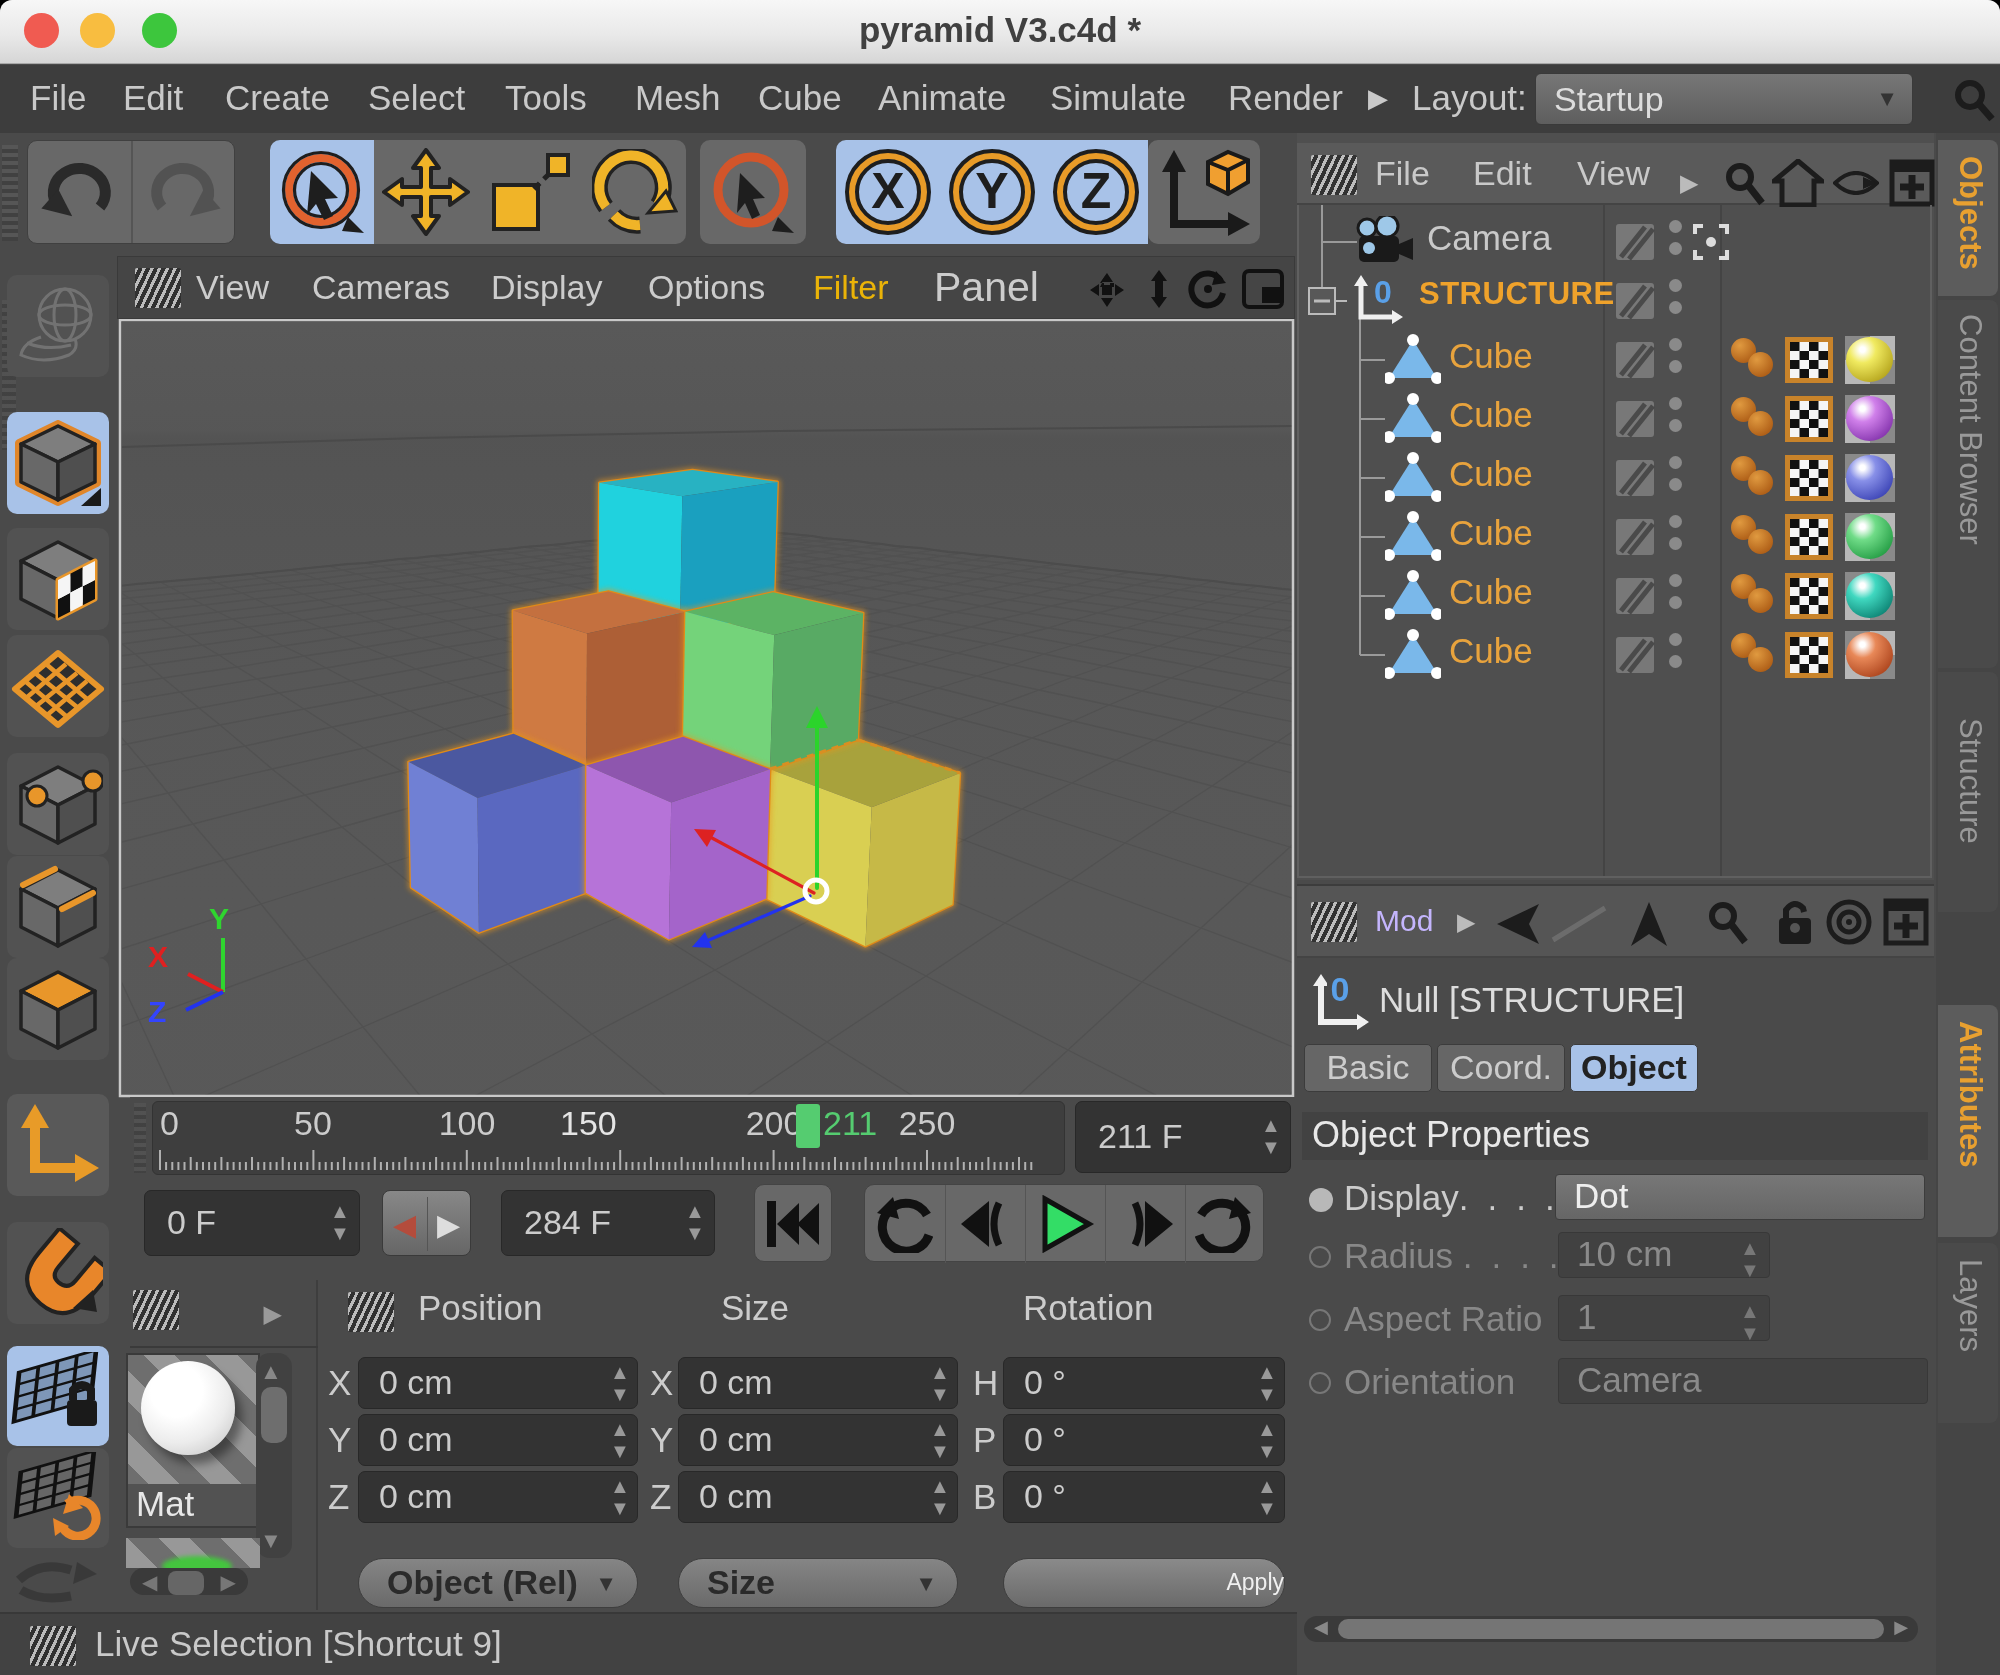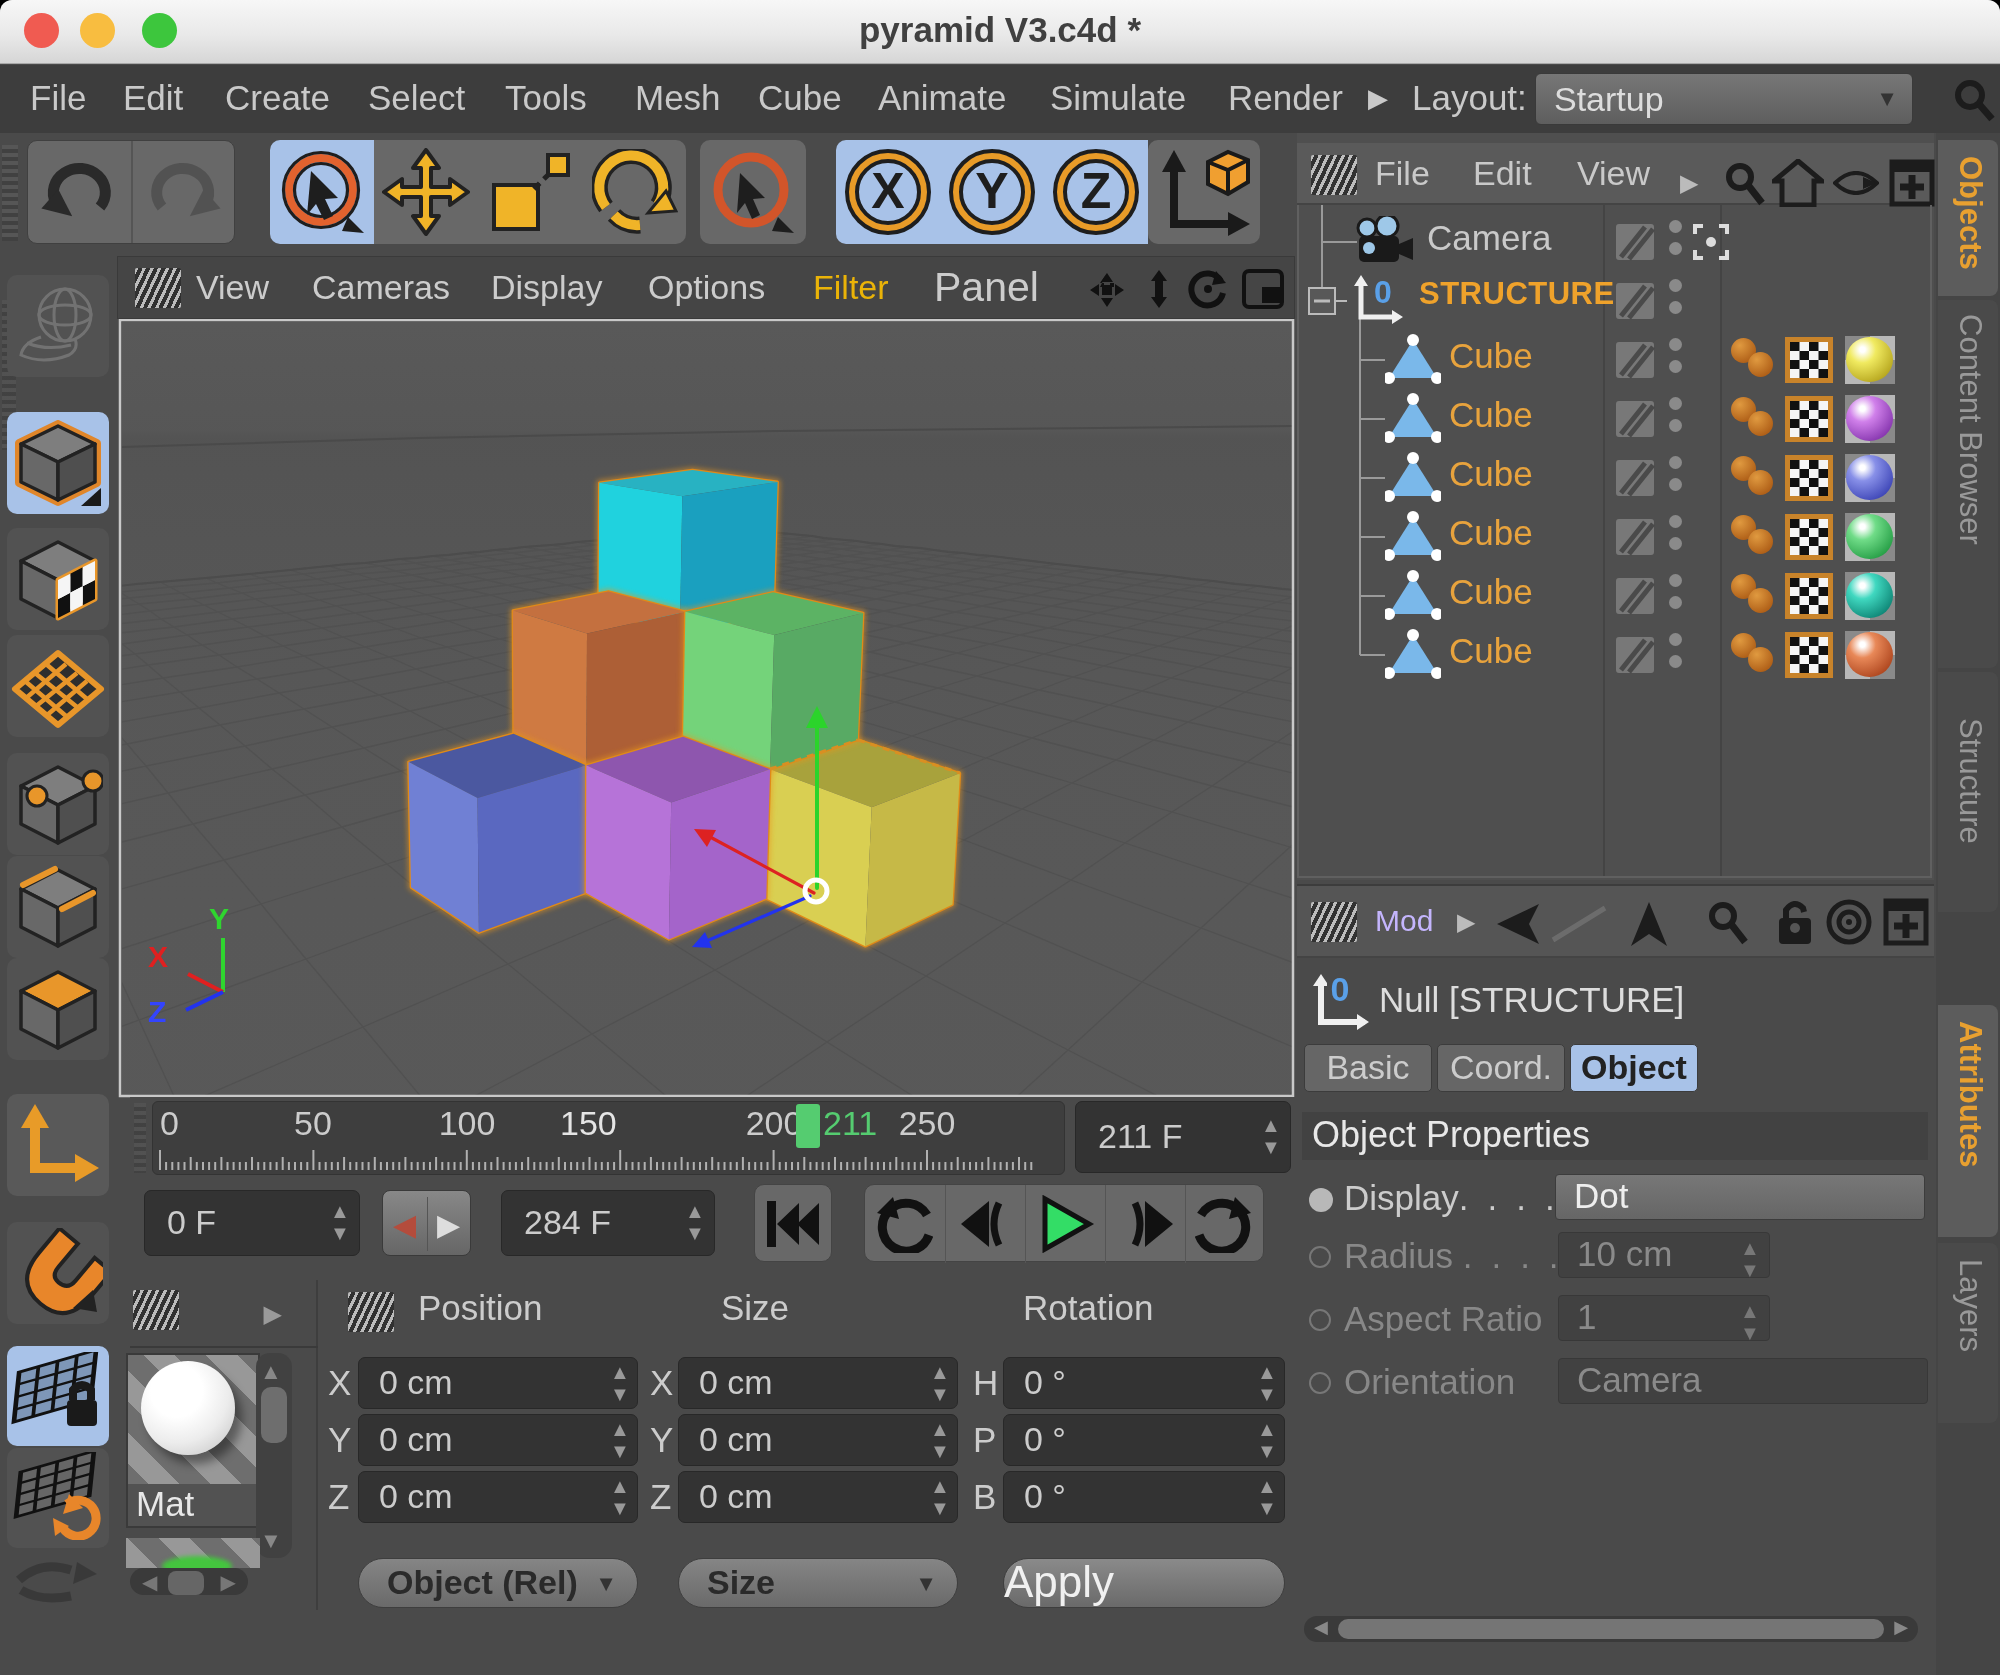--- a/index.html
+++ b/index.html
@@ -453,23 +453,27 @@
 <div style="position:absolute;left:655px;top:140px;width:24px;font-size:35px;color:#ccc">P</div>
 <div class="fld" style="left:685px;top:134px;width:282px;height:52px;line-height:48px;padding-left:20px">0 °<span class="stp" style="right:4px;top:3px">▲<br>▼</span></div>
 <div style="position:absolute;left:10px;top:197px;width:24px;font-size:35px;color:#ccc">Z</div>
 <div class="fld" style="left:40px;top:191px;width:280px;height:52px;line-height:48px;padding-left:20px">0 cm<span class="stp" style="right:4px;top:3px">▲<br>▼</span></div>
 <div style="position:absolute;left:332px;top:197px;width:24px;font-size:35px;color:#ccc">Z</div>
 <div class="fld" style="left:360px;top:191px;width:280px;height:52px;line-height:48px;padding-left:20px">0 cm<span class="stp" style="right:4px;top:3px">▲<br>▼</span></div>
 <div style="position:absolute;left:655px;top:197px;width:24px;font-size:35px;color:#ccc">B</div>
 <div class="fld" style="left:685px;top:191px;width:282px;height:52px;line-height:48px;padding-left:20px">0 °<span class="stp" style="right:4px;top:3px">▲<br>▼</span></div> 
       <div style="position:absolute;left:40px;top:278px;width:280px;height:50px;background:linear-gradient(#858585,#6a6a6a);border:1px solid #3e3e3e;border-radius:25px;color:#222;font-size:34px;line-height:46px;padding-left:28px;font-weight:bold;color:#2a2a2a">Object (Rel)<span style="position:absolute;right:20px;top:2px;font-size:22px;color:#333">▼</span></div>
  <div style="position:absolute;left:360px;top:278px;width:280px;height:50px;background:linear-gradient(#858585,#6a6a6a);border:1px solid #3e3e3e;border-radius:25px;color:#2a2a2a;font-size:34px;line-height:46px;padding-left:28px;font-weight:bold">Size<span style="position:absolute;right:20px;top:2px;font-size:22px;color:#333">▼</span></div>
- <div style="position:absolute;left:685px;top:278px;width:282px;height:50px;background:linear-gradient(#8a8a8a,#6a6a6a);border:1px solid #3e3e3e;border-radius:25px;color:#f0f0f0;font-size:44px;line-height:46px;text-align:left">Apply</div>
-</div>
-
+ <div style="position:absolute;left:685px;top:278px;width:282px;height:50px;background:linear-gradient(#8a8a8a,#6a6a6a);border:1px solid #3e3e3e;border-radius:25px;color:#f0f0f0;font-size:23px;line-height:46px;text-align:right">Apply</div>
+</div>
+
+<div class="statusbar" style="width:1297px">
+ <div class="grip" style="left:30px;top:12px"></div>
+ <span style="position:absolute;left:95px">Live Selection [Shortcut 9]</span>
+</div>
 
 <div style="position:absolute;left:1297px;top:133px;width:637px;height:747px;background:#4f4f4f">
 <div style="position:absolute;left:0;top:10px;width:637px;height:62px;background:#5a5a5a;border-bottom:2px solid #444">
         <div class="grip" style="left:14px;top:12px"></div>
         <div style="position:absolute;left:78px;top:0;height:62px;line-height:60px;font-size:34px;color:#c9c9c9">File</div>
         <div style="position:absolute;left:176px;top:0;height:62px;line-height:60px;font-size:34px;color:#c9c9c9">Edit</div>
         <div style="position:absolute;left:280px;top:0;height:62px;line-height:60px;font-size:34px;color:#c9c9c9">View</div>
         <div style="position:absolute;left:383px;top:26px;font-size:24px;color:#bbb">▶</div>
         <svg style="position:absolute;left:425px;top:18px" width="44" height="46" viewBox="0 0 44 46">
           <circle cx="18" cy="16" r="11" fill="none" stroke="#1c1c1c" stroke-width="6"></circle>

